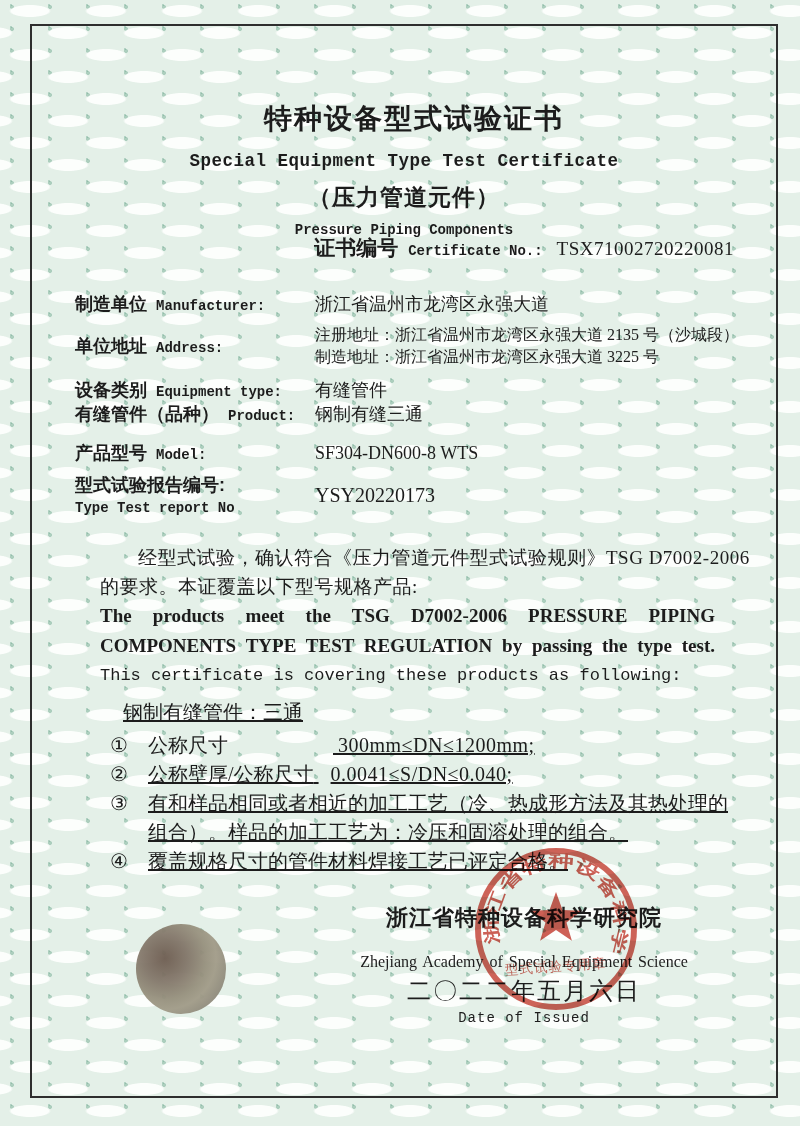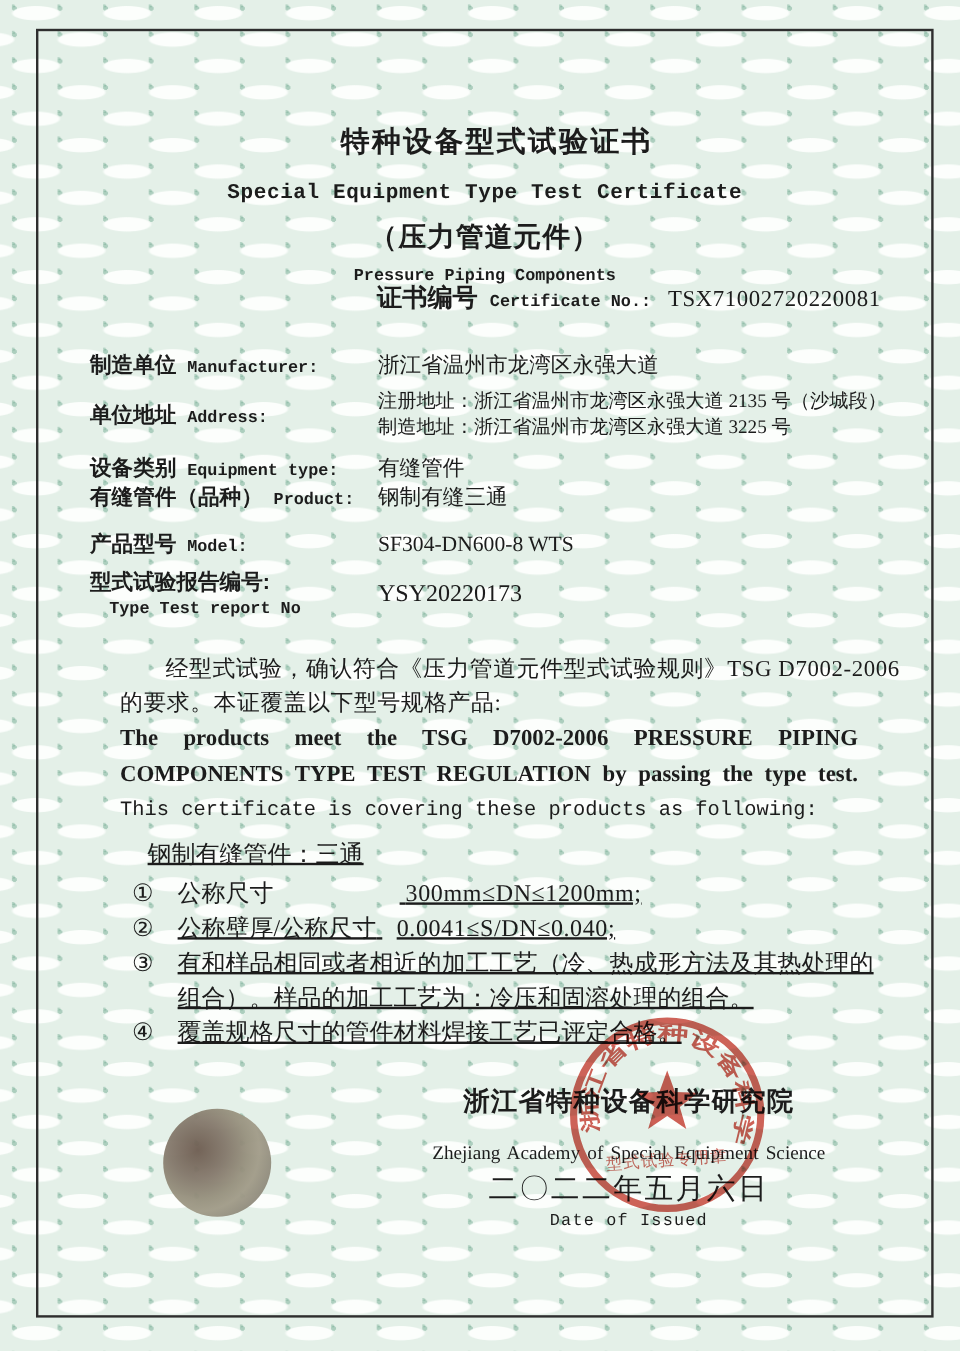--- a/index.html
+++ b/index.html
@@ -18,40 +18,40 @@
     background-position:0 0,38px 22px,0 0,19px 11px,8px 4px;
     font-family:"Liberation Serif","DejaVu Serif",serif;
   }
   .frame { position:absolute; left:30px; top:24px; width:748px; height:1074px; border:2px solid #2e2e2e; }
 
   .zh-hei { font-family:"Liberation Sans","DejaVu Sans",sans-serif; font-weight:bold; }
   .mono   { font-family:"Liberation Mono","DejaVu Sans Mono",monospace; }
   .serif  { font-family:"Liberation Serif","DejaVu Serif",serif; }
 
   .title-block { position:absolute; left:32px; top:98px; width:744px; text-align:center; }
-  .title-zh { font-size:24px; letter-spacing:2px; line-height:42px;padding-left:20px; }
+  .title-zh { font-size:28px; letter-spacing:2px; line-height:42px;padding-left:20px; }
   .title-en { font-size:17.5px; font-weight:bold; letter-spacing:0.5px; margin-top:11px; }
   .sub-zh   { font-size:23px; letter-spacing:1px; margin-top:11px; }
   .sub-en   { font-size:14px; font-weight:bold; margin-top:9px; }
 
   .certno-row { position:absolute; left:32px; top:234px; width:744px; text-align:right; padding-right:42px; white-space:nowrap; }
   .certno-row .l-zh { font-size:21px; vertical-align:baseline; }
   .certno-row .l-en { font-size:14px; font-weight:bold; margin-left:6px; vertical-align:baseline; }
   .certno-row .val  { font-size:19px; margin-left:10px; vertical-align:baseline; letter-spacing:0.5px; }
 
   .fields { position:absolute; left:75px; top:292px; width:665px; }
   .f-row { display:flex; align-items:flex-start; }
   .f-label { width:240px; flex:none; white-space:nowrap; }
   .f-label .lzh { font-size:18px; }
   .f-label .len { font-size:14px; font-weight:bold; margin-left:5px; }
   .f-value { flex:1; font-size:18px; line-height:24px; }
   .f-value.small { font-size:16px; line-height:22px; }
   .mb8 { margin-bottom:8px; } .mb10 { margin-bottom:10px; } .mb14 { margin-bottom:0; } .mb15 { margin-bottom:15px; }
   .f-row.center { align-items:center; }
-  .stacked .len { margin-left:16px; display:block; margin-top:3px; }
+  .stacked .len { margin-left:0; display:block; margin-top:3px; }
 
   .statement { position:absolute; left:100px; top:543px; width:615px; }
   .s-zh { font-size:19px; line-height:29px; letter-spacing:0.5px; white-space:nowrap; }
   .s-zh.indent { text-indent:2em; }
   .s-en { font-size:19px; font-weight:bold; line-height:30px; text-align:justify; text-align-last:justify; }
   .s-mono { font-family:"Liberation Mono","DejaVu Sans Mono",monospace; font-size:17px; line-height:29px; }
 
   .products { position:absolute; left:98px; top:698px; width:645px;text-decoration:underline; }
   .p-head { font-size:20px; line-height:29px; padding-left:25px; margin-bottom:4px; }
   .p-item { position:relative; font-size:20px; line-height:29px; padding-left:50px; }

